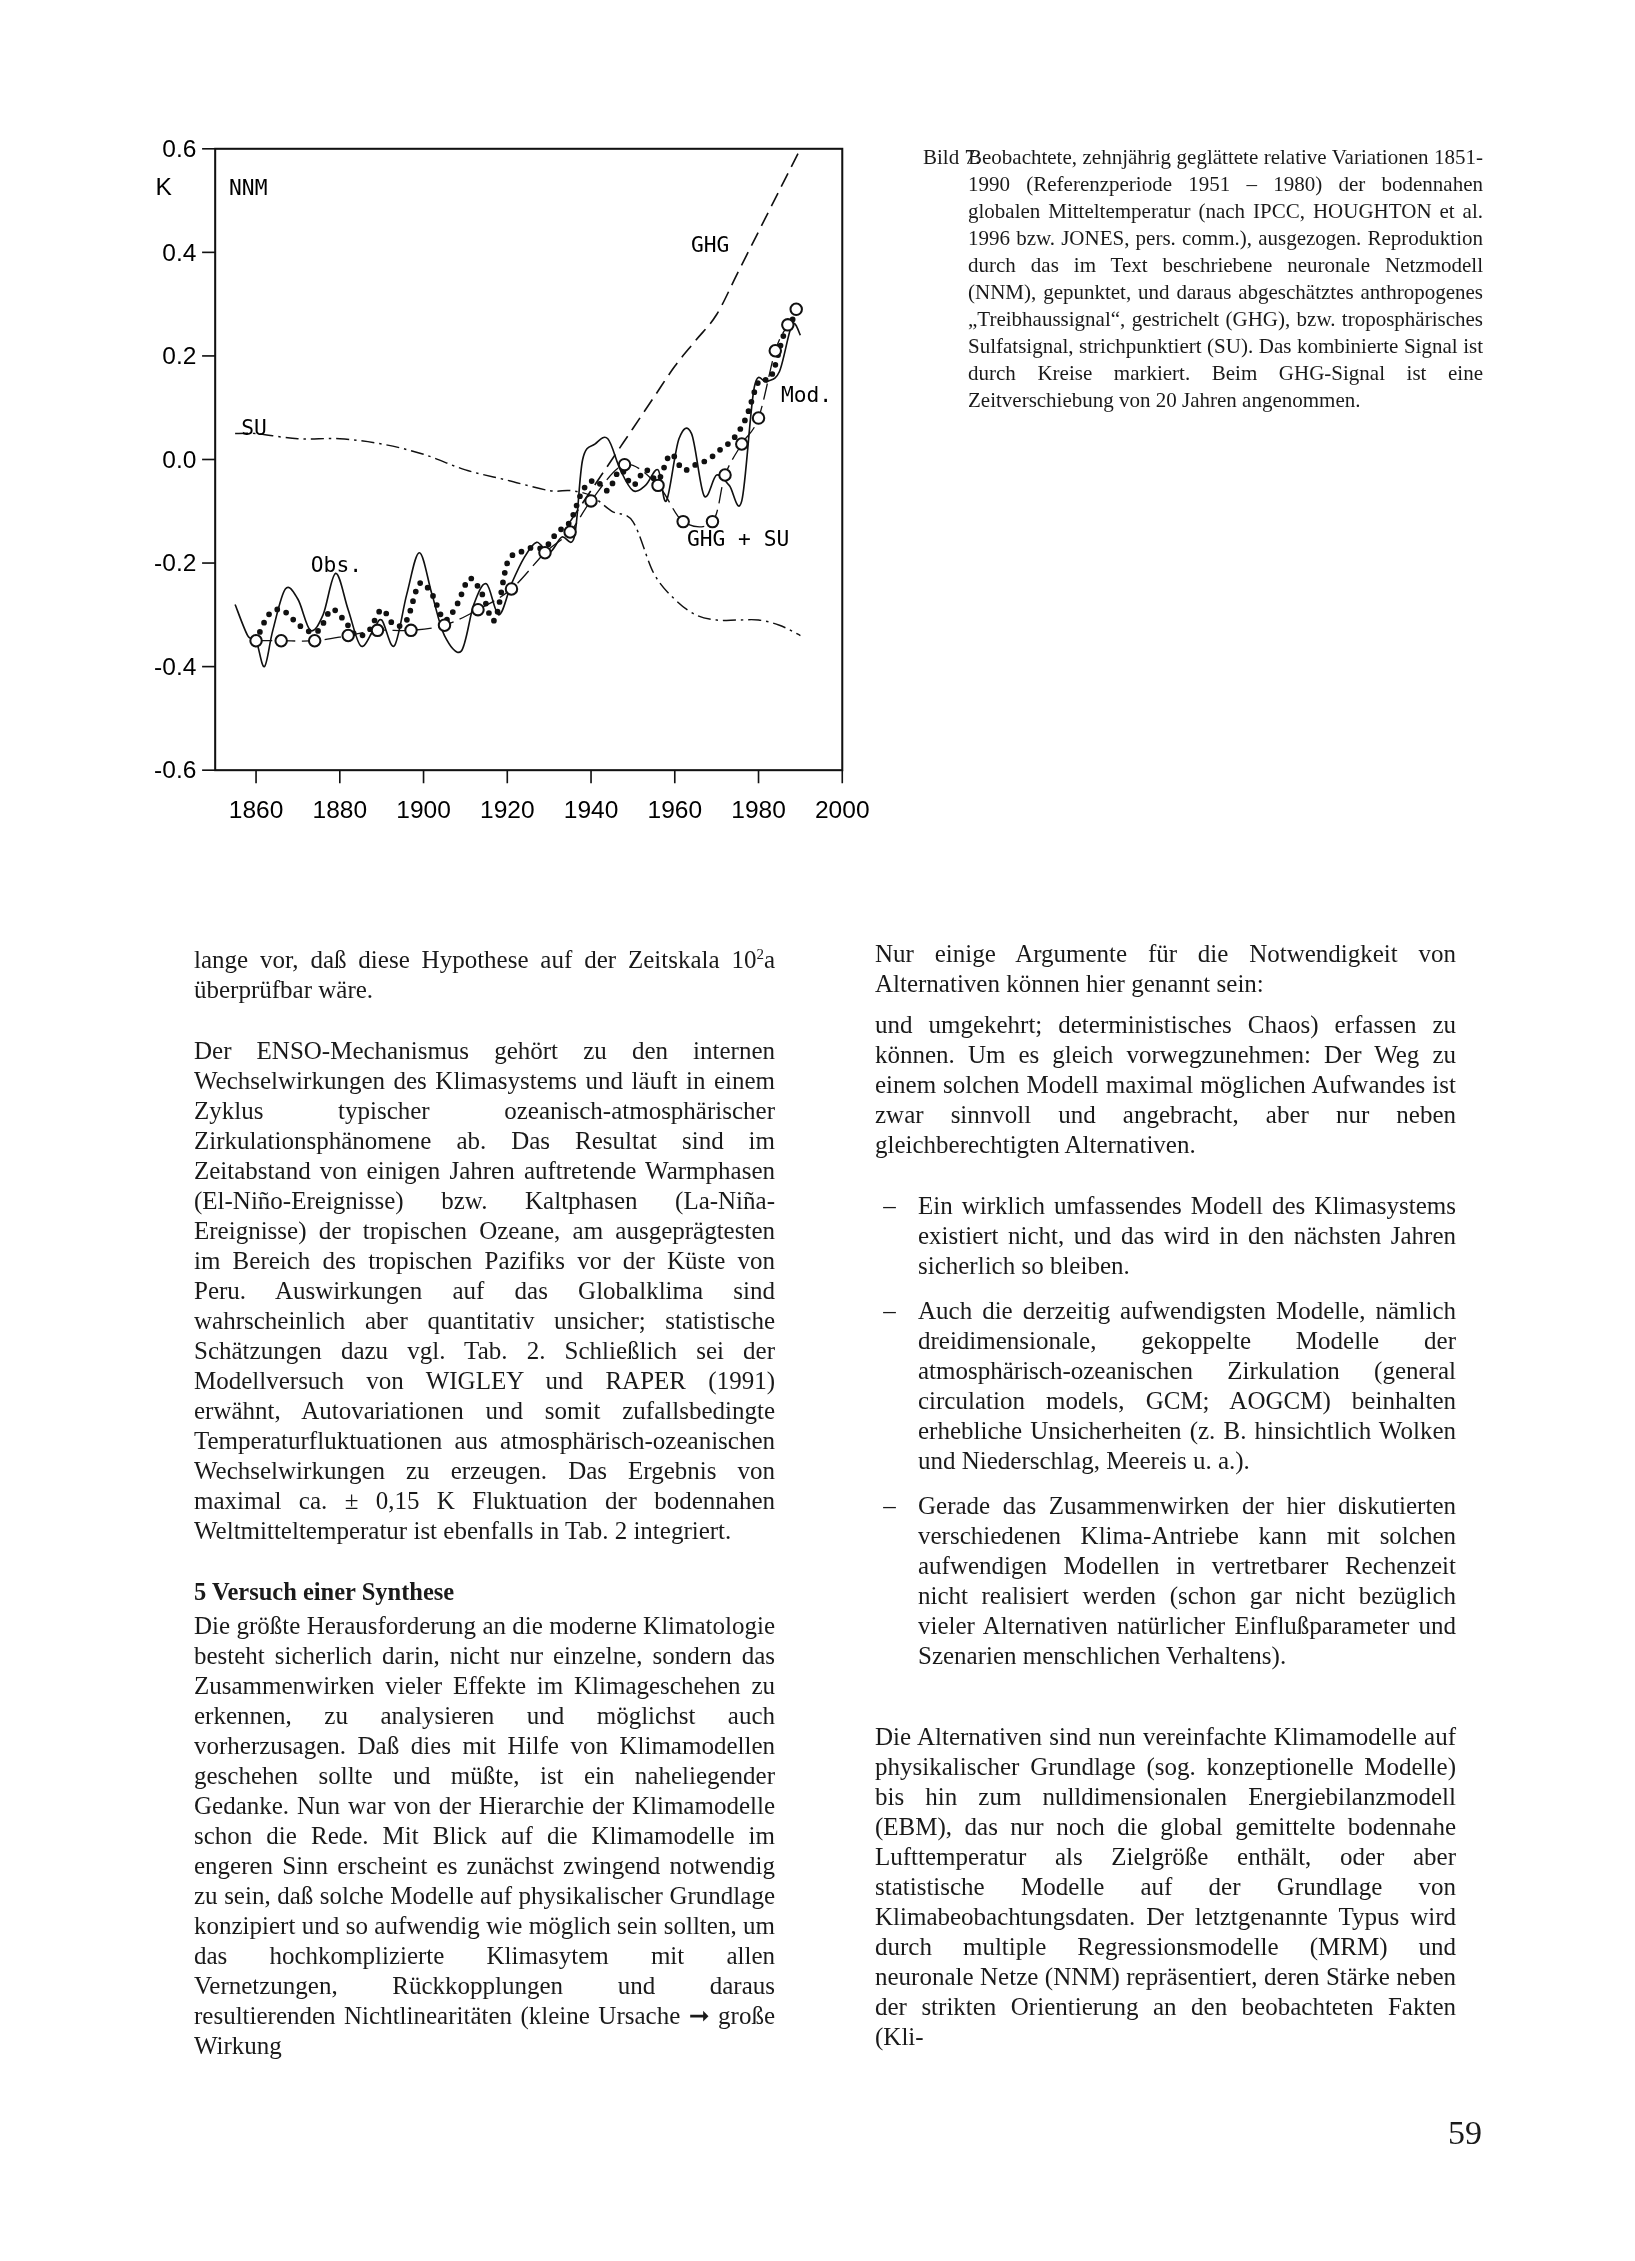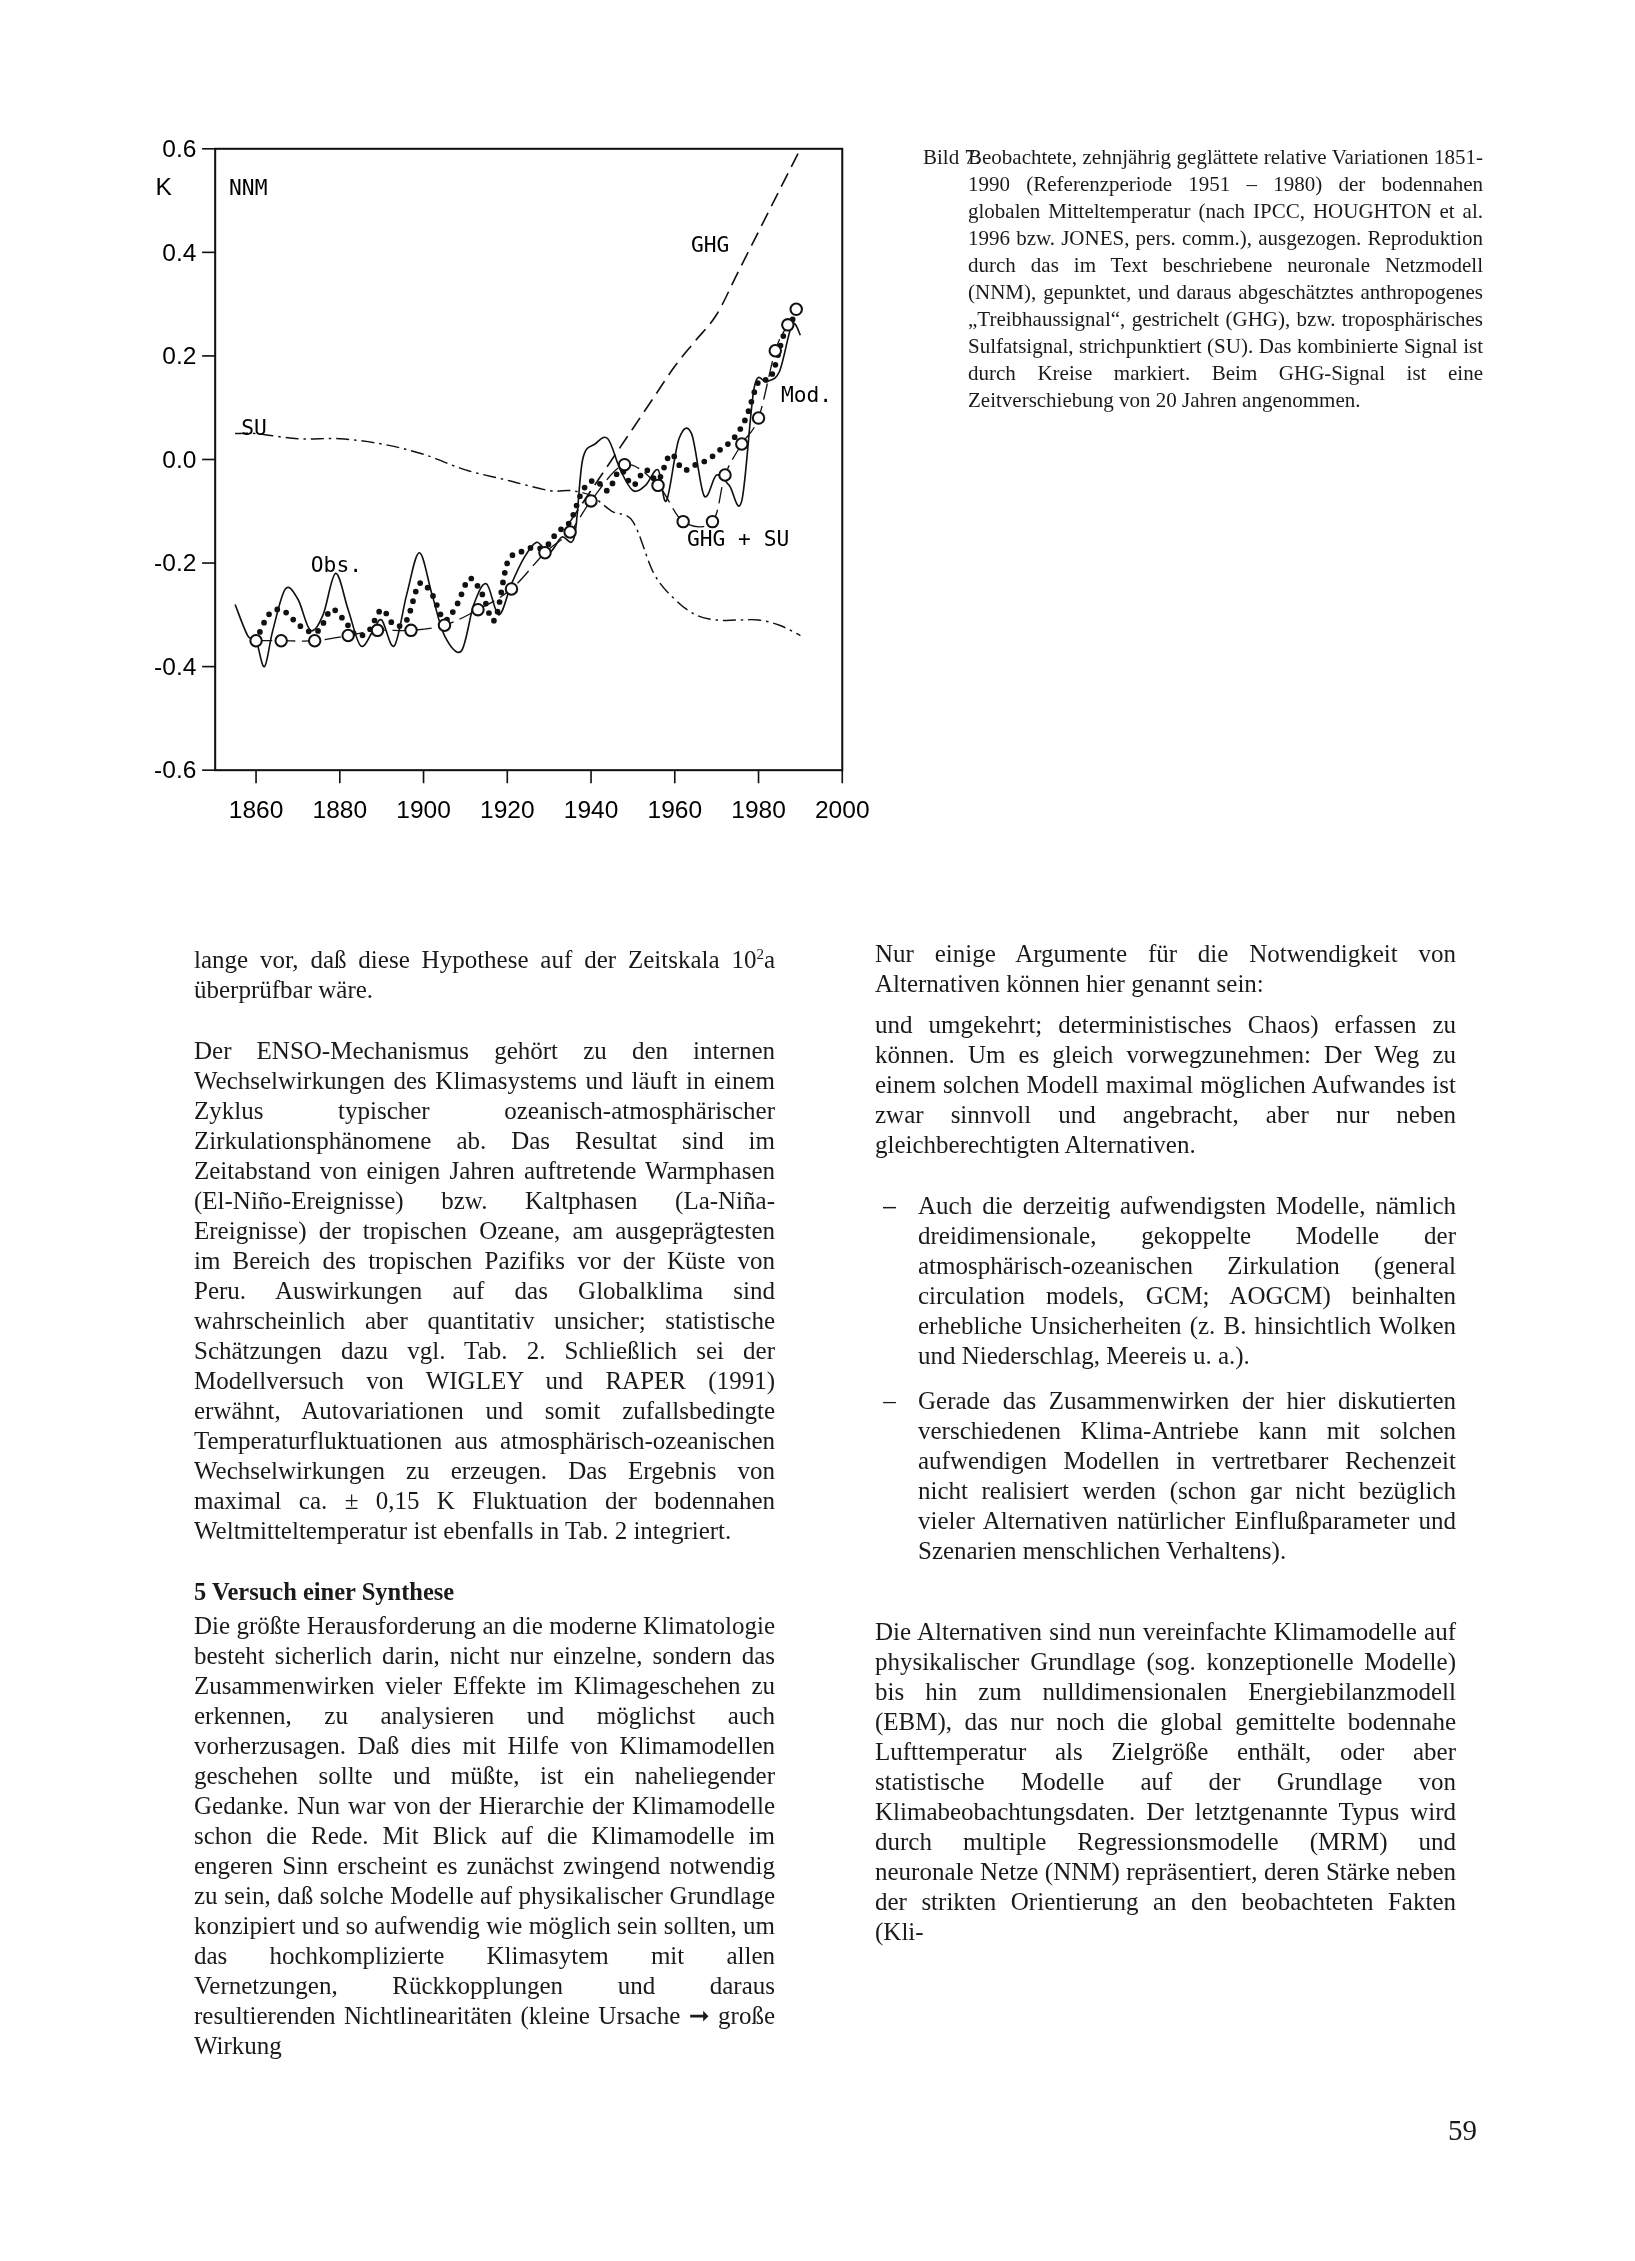--- a/index.html
+++ b/index.html
@@ -10,21 +10,21 @@
   .caption .cap-label { position:absolute; left:12px; top:0; }
   .caption .cap-text { margin-left:57px; display:block; }
   .col { position:absolute; width:581px; font-size:25px; line-height:30px; text-align:justify; hyphens:manual;margin-left:24px; }
   .col-left { left:170px; top:939px; }
   .col-right { left:851px; top:939px; }
   p { margin:0 0 31px 0; }
   h2 { font-size:24.5px; font-weight:bold; margin:0 0 3.3px 0; font-family:"Liberation Serif", serif; }
   .dash-list { list-style:none; margin:0 0 31px 0; padding:0; }
   .dash-list li { position:relative; padding-left:43px; margin-bottom:14.7px; }
   .dash-list li .dash { position:absolute; left:8.2px; top:0; }
-  .page-number { position:absolute; left:1448px; top:2114px; font-size:29px; }
+  .page-number { position:absolute; left:1448px; top:2114px; font-size:34px; }
   sup { font-size:0.6em; }
   .tick-label { font-family:"Liberation Sans", sans-serif; font-size:30px; }
   .series-label { font-family:"DejaVu Sans Mono", monospace; font-size:26px; }
 </style>
 </head>
 <body>
 
 <div class="figure">
   <svg id="chart" width="900" height="883" viewBox="0 0 1100 1080">
 
@@ -111,21 +111,21 @@
   <p><span>lange vor, daß diese Hypothese auf der Zeitskala 10</span><sup>2</sup><span>a überprüfbar wäre.</span></p>
   <p>Der ENSO-Mechanismus gehört zu den internen Wechselwirkungen des Klimasystems und läuft in einem Zyklus typischer ozeanisch-atmosphärischer Zirkulationsphänomene ab. Das Resultat sind im Zeitabstand von einigen Jahren auftretende Warmphasen (El-Niño-Ereignisse) bzw. Kaltphasen (La-Niña-Ereignisse) der tropischen Ozeane, am ausgeprägtesten im Bereich des tropischen Pazifiks vor der Küste von Peru. Auswirkungen auf das Globalklima sind wahrscheinlich aber quantitativ unsicher; statistische Schätzungen dazu vgl. Tab. 2. Schließlich sei der Modellversuch von WIGLEY und RAPER (1991) erwähnt, Autovariationen und somit zufallsbedingte Temperaturfluktuationen aus atmosphärisch-ozeanischen Wechselwirkungen zu erzeugen. Das Ergebnis von maximal ca. ± 0,15 K Fluktuation der bodennahen Weltmitteltemperatur ist ebenfalls in Tab. 2 integriert.</p>
   <h2>5 Versuch einer Synthese</h2>
   <p>Die größte Herausforderung an die moderne Klimatologie besteht sicherlich darin, nicht nur einzelne, sondern das Zusammenwirken vieler Effekte im Klimageschehen zu erkennen, zu analysieren und möglichst auch vorherzusagen. Daß dies mit Hilfe von Klimamodellen geschehen sollte und müßte, ist ein naheliegender Gedanke. Nun war von der Hierarchie der Klimamodelle schon die Rede. Mit Blick auf die Klimamodelle im engeren Sinn erscheint es zunächst zwingend notwendig zu sein, daß solche Modelle auf physikalischer Grundlage konzipiert und so aufwendig wie möglich sein sollten, um das hochkomplizierte Klimasytem mit allen Vernetzungen, Rückkopplungen und daraus resultierenden Nichtlinearitäten (kleine Ursache ➞ große Wirkung</p>
 </div>
 
 <div class="col col-right">
   <p style="margin-bottom:11.4px">Nur einige Argumente für die Notwendigkeit von Alternativen können hier genannt sein:</p>
   <p>und umgekehrt; deterministisches Chaos) erfassen zu können. Um es gleich vorwegzunehmen: Der Weg zu einem solchen Modell maximal möglichen Aufwandes ist zwar sinnvoll und angebracht, aber nur neben gleichberechtigten Alternativen.</p>
   <ul class="dash-list">
-    <li><span class="dash">–</span></li>
+    <li><span class="dash">–</span><span>Ein wirklich umfassendes Modell des Klimasystems existiert nicht, und das wird in den nächsten Jahren sicherlich so bleiben.</span></li>
     <li><span class="dash">–</span><span>Auch die derzeitig aufwendigsten Modelle, nämlich dreidimensionale, gekoppelte Modelle der atmosphärisch-ozeanischen Zirkulation (general circulation models, GCM; AOGCM) beinhalten erhebliche Unsicherheiten (z. B. hinsichtlich Wolken und Niederschlag, Meereis u. a.).</span></li>
     <li><span class="dash">–</span><span>Gerade das Zusammenwirken der hier diskutierten verschiedenen Klima-Antriebe kann mit solchen aufwendigen Modellen in vertretbarer Rechenzeit nicht realisiert werden (schon gar nicht bezüglich vieler Alternativen natürlicher Einflußparameter und Szenarien menschlichen Verhaltens).</span></li>
   </ul>
   <p style="margin-top:51px">Die Alternativen sind nun vereinfachte Klimamodelle auf physikalischer Grundlage (sog. konzeptionelle Modelle) bis hin zum nulldimensionalen Energiebilanzmodell (EBM), das nur noch die global gemittelte bodennahe Lufttemperatur als Zielgröße enthält, oder aber statistische Modelle auf der Grundlage von Klimabeobachtungsdaten. Der letztgenannte Typus wird durch multiple Regressionsmodelle (MRM) und neuronale Netze (NNM) repräsentiert, deren Stärke neben der strikten Orientierung an den beobachteten Fakten (Kli-</p>
 </div>
 
 <div class="page-number">59</div>
 
 
 </body></html>

